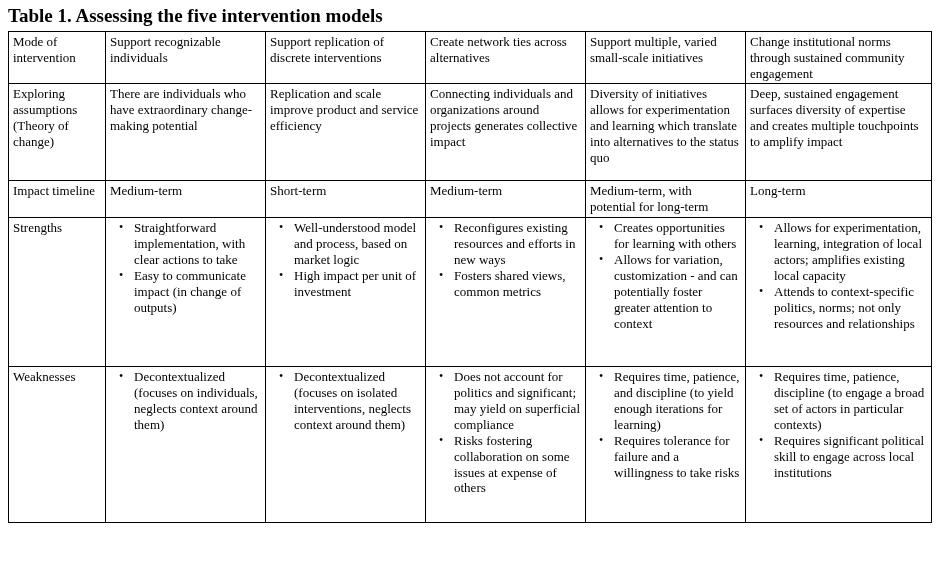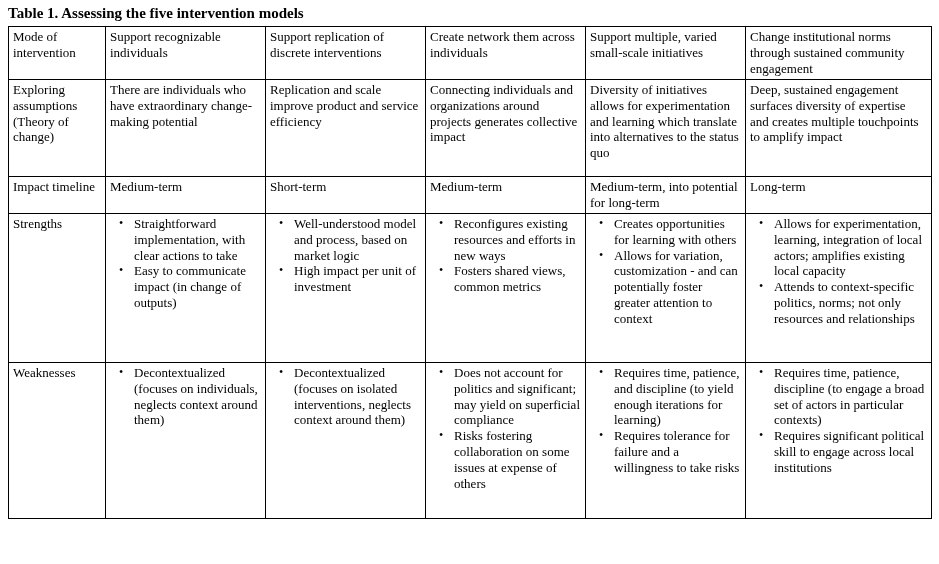--- a/index.html
+++ b/index.html
@@ -6,21 +6,21 @@
   html, body { margin: 0; padding: 0; background: #ffffff; }
   body {
     width: 939px; height: 564px;
     font-family: "Liberation Serif", serif;
     color: #000;
     overflow: hidden;
   }
   .page { padding: 5px 8px 0 8px; }
   .table-title {
     font-weight: bold;
-    font-size: 15px;
+    font-size: 19px;
     line-height: 1.15;
     margin: 0 0 4px 0;
     font-family: Liberation Serif, serif;
   }
   table.assessment {
     border-collapse: collapse;
     table-layout: fixed;
     width: 923px;
   }
   table.assessment th, table.assessment td {
@@ -66,40 +66,40 @@
         <col style="width:160px">
         <col style="width:186px">
     </colgroup>
 
     <tbody>
 
     <tr class="rh-0">
       <th class="row-head">Mode of intervention</th>
       <td>Support recognizable individuals</td>
       <td>Support replication of discrete interventions</td>
-      <td>Create network them across individuals</td>
+      <td>Create network ties across alternatives</td>
       <td>Support multiple, varied small-scale initiatives</td>
       <td>Change institutional norms through sustained community engagement</td>
     </tr>
 
     <tr class="rh-1">
       <th class="row-head">Exploring assumptions (Theory of change)</th>
       <td>There are individuals who have extraordinary change-making potential</td>
       <td>Replication and scale improve product and service efficiency</td>
       <td>Connecting individuals and organizations around projects generates collective impact</td>
       <td>Diversity of initiatives allows for experimentation and learning which translate into alternatives to the status quo</td>
       <td>Deep, sustained engagement surfaces diversity of expertise and creates multiple touchpoints to amplify impact</td>
     </tr>
 
     <tr class="rh-2">
       <th class="row-head">Impact timeline</th>
       <td>Medium-term</td>
       <td>Short-term</td>
       <td>Medium-term</td>
-      <td>Medium-term, into potential for long-term</td>
+      <td>Medium-term, with potential for long-term</td>
       <td>Long-term</td>
     </tr>
 
     <tr class="rh-3">
       <th class="row-head">Strengths</th>
       <td>
         <ul class="bullets">
           <li>
                 <span class="bullet">•</span>
                 <span class="btxt">Straightforward implementation, with clear actions to take</span>

